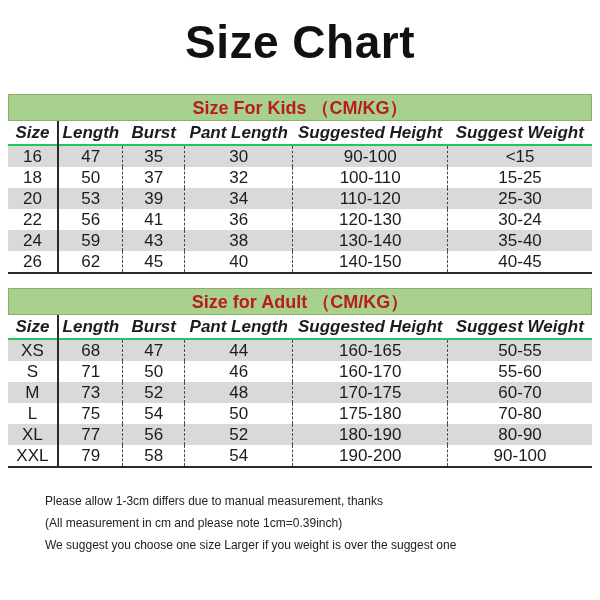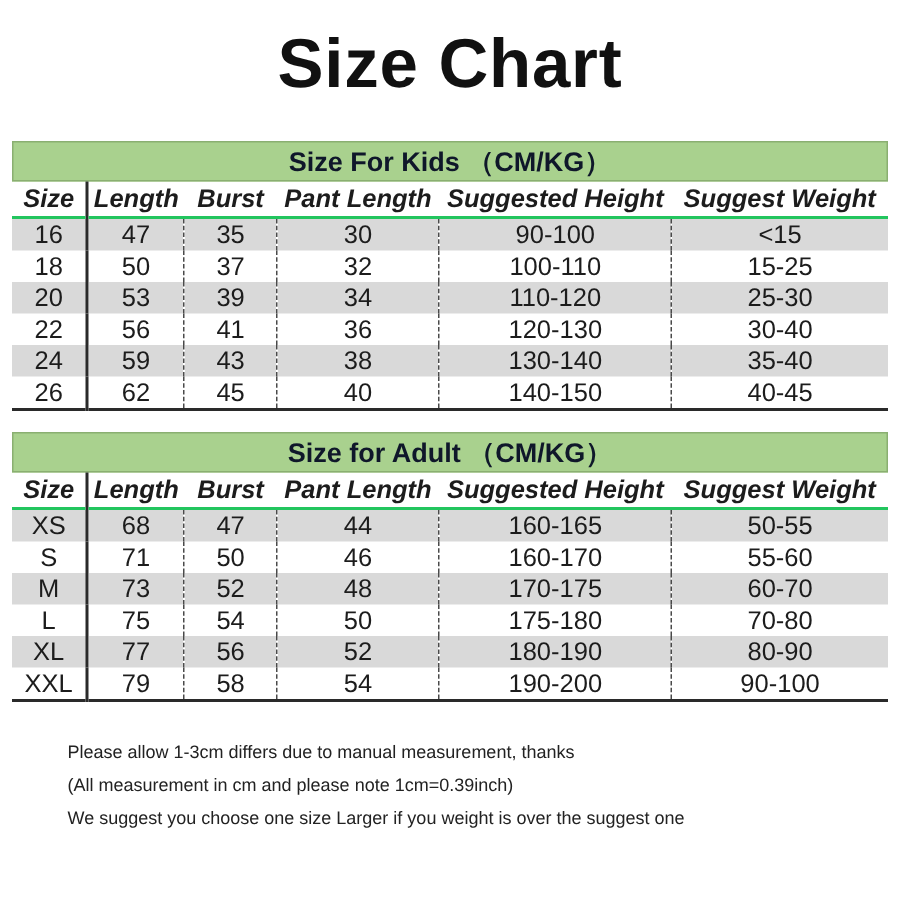--- a/index.html
+++ b/index.html
@@ -33,21 +33,21 @@
   .section-bar {
     height: 27px;
     display: flex;
     align-items: center;
     justify-content: center;
     background: #a9d18e;
     border: 1px solid #8aaf71;
     box-sizing: border-box;
     font-size: 18px;
     font-weight: 700;
-    color: #0f172a;
+    color: #b91c1c;
   }
   table.size-table {
     width: 100%;
     border-collapse: collapse;
     table-layout: fixed;
     font-size: 17px;
   }
   table.size-table th,
   table.size-table td {
     padding: 0;
@@ -122,21 +122,21 @@
           <td>34</td>
           <td>110-120</td>
           <td>25-30</td>
         </tr>
         <tr>
           <td>22</td>
           <td>56</td>
           <td>41</td>
           <td>36</td>
           <td>120-130</td>
-          <td>30-40</td>
+          <td>30-24</td>
         </tr>
         <tr>
           <td>24</td>
           <td>59</td>
           <td>43</td>
           <td>38</td>
           <td>130-140</td>
           <td>35-40</td>
         </tr>
         <tr>

